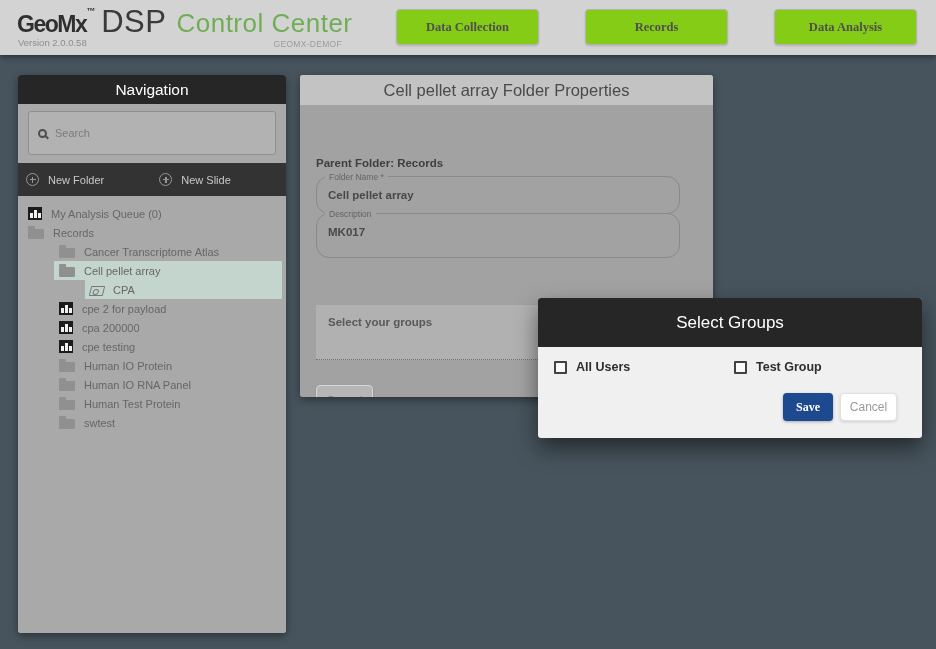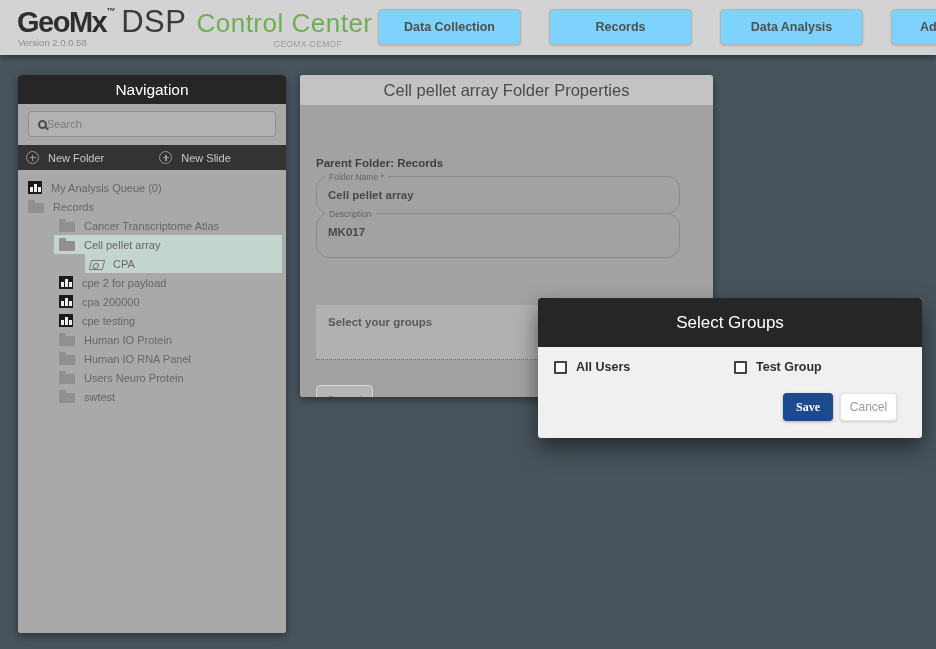--- a/index.html
+++ b/index.html
@@ -9,61 +9,62 @@
     background:#47545d;
     position:relative;
   }
 
   
   .app-header {
     position:absolute; left:0; top:0; width:936px; height:55px;
     background:#d3d3d3; box-shadow:0 3px 5px rgba(0,0,0,.35); z-index:5;
   }
   .logo-row { position:absolute; left:17px; top:4px; white-space:nowrap; }
-  .logo-brand { font-size:29px; font-weight:bold; color:#2f2f2f; letter-spacing:-1.5px; }
+  .logo-brand { font-size:23px; font-weight:bold; color:#2f2f2f; letter-spacing:-1.5px; }
   .logo-tm { font-size:9px; font-weight:bold; color:#2f2f2f; vertical-align:top; position:relative; top:2px; }
   .logo-product { font-size:31px; font-weight:normal; color:#3a3a3a; letter-spacing:0.5px; margin-left:6px; }
   .logo-suite { font-size:26px; font-weight:normal; color:#6fae55; margin-left:10px; letter-spacing:0.5px; }
   .logo-version { position:absolute; left:18px; top:37px; font-size:9.5px; color:#8d8d8d; }
   .logo-instrument { position:absolute; left:250px; top:39px; width:92px; text-align:right; font-size:8.5px; color:#9b9b9b; letter-spacing:0.3px; }
 
   .nav-buttons { position:absolute; left:378px; top:9px; display:flex; gap:28px; }
   .nav-btn {
-    width:143px; height:36px; background:#7dd3fc; border:1px solid #b3b3b3;
+    width:143px; height:36px; background:#84cc16; border:1px solid #b3b3b3;
     border-radius:4px; font-size:12.5px; font-weight:bold; color:#4f4f4f;
     display:flex; align-items:center; justify-content:center;
     box-shadow:0 1px 2px rgba(0,0,0,.15); cursor:pointer;
-    font-family:Liberation Sans, sans-serif;
+    font-family:Liberation Serif, serif;
+    margin-left:18px;
   }
   .nav-btn:last-child { justify-content:flex-start; padding-left:28px; }
 
   
   .nav-panel {
     position:absolute; left:18px; top:75px; width:268px; height:558px;
     border-radius:3px; box-shadow:0 3px 8px rgba(0,0,0,.4);
     display:flex; flex-direction:column; overflow:hidden; background:#a9a9a9;
   }
   .nav-title {
     height:29px; background:#262626; color:#fff; font-size:15.5px;
     display:flex; align-items:center; justify-content:center; flex:none;
   }
   .nav-search-wrap { background:#a9a9a9; padding:7px 10px 8px 10px; flex:none; }
   .nav-search-box {
-    height:26px; background:#b2b2b2; border:1px solid #8e8e8e; border-radius:3px;
-    display:flex; align-items:center; padding:0 9px; 
+    height:44px; background:#b2b2b2; border:1px solid #8e8e8e; border-radius:3px;
+    display:flex; align-items:center; padding:0 9px; gap:8px;
   }
   .search-icon { width:9px; height:9px; border:2px solid #4d4d4d; border-radius:50%; position:relative; flex:none; }
   .search-icon::after { content:""; position:absolute; width:5px; height:2px; background:#4d4d4d; transform:rotate(45deg); right:-4px; bottom:-2px; }
   .nav-search-input {
     background:transparent; border:none; outline:none; width:100%;
     font-size:11px; color:#555; font-family:"Liberation Sans", sans-serif;
   }
   .nav-search-input::placeholder { color:#7c7c7c; }
 
-  .nav-new-bar { height:25px; background:#333; display:flex; align-items:center; flex:none; }
+  .nav-new-bar { height:33px; background:#333; display:flex; align-items:center; flex:none; }
   .new-btn { display:flex; align-items:center; gap:9px; color:#c9c9c9; font-size:11px; cursor:pointer; }
   .new-btn.folder { margin-left:8px; }
   .new-btn.slide { margin-left:55px; }
   .plus-icon { width:13px; height:13px; border:1.5px solid #969696; border-radius:50%; position:relative; display:inline-block; flex:none; }
   .plus-icon::before { content:""; position:absolute; left:2.5px; right:2.5px; top:50%; height:1.5px; margin-top:-0.75px; background:#969696; }
   .plus-icon::after  { content:""; position:absolute; top:2.5px; bottom:2.5px; left:50%; width:1.5px; margin-left:-0.75px; background:#969696; }
 
   .nav-tree { background:#a9a9a9; flex:1; padding-top:8px; overflow:hidden; }
   .tree-row {
     height:19px; display:flex; align-items:center; gap:9px;
@@ -238,21 +239,21 @@
         <span>Human IO Protein</span>
       </div>
 
       <div class="tree-row" style="margin-left: 36px;">
         <span class="tree-icon icon-folder"></span>
         <span>Human IO RNA Panel</span>
       </div>
 
       <div class="tree-row" style="margin-left: 36px;">
         <span class="tree-icon icon-folder"></span>
-        <span>Users Neuro Protein</span>
+        <span>Human Test Protein</span>
       </div>
 
       <div class="tree-row" style="margin-left: 36px;">
         <span class="tree-icon icon-folder"></span>
         <span>swtest</span>
       </div>
     </div>
 </div>
 
 <div class="props-panel">

